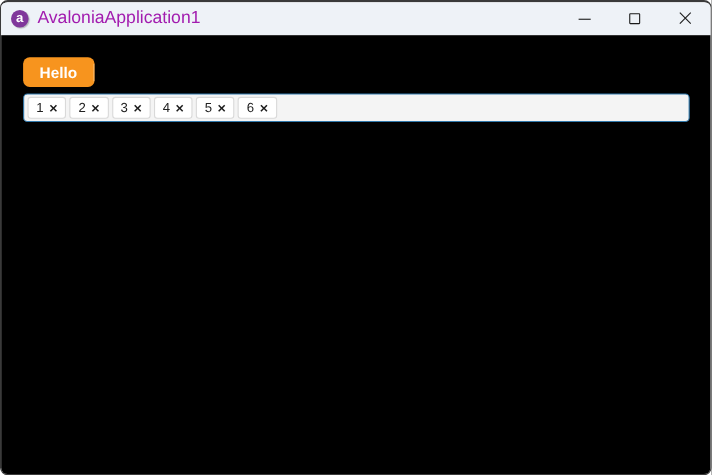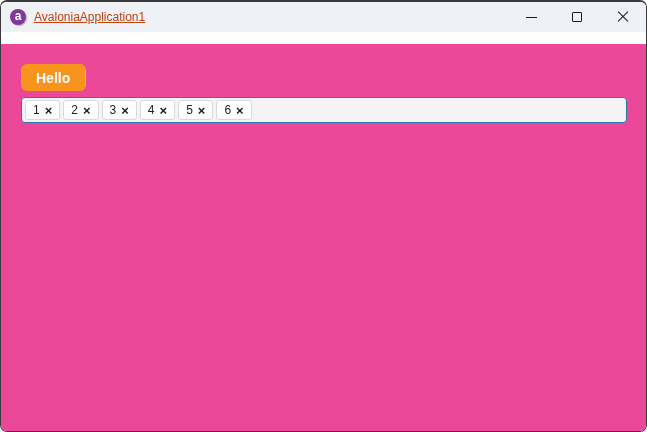--- a/index.html
+++ b/index.html
@@ -36,23 +36,22 @@
     color: #ffffff;
     font-weight: bold;
     font-size: 12px;
     line-height: 15px;
     text-align: center;
     box-shadow: 1px 1px 1px rgba(0,0,0,0.25);
     margin-right: 8px;
     flex: 0 0 auto;
   }
   .app-title {
-    font-size: 12px;
-    color: #c2410c;
-    text-decoration: underline;
+    font-size: 16px;
+    color: #a21caf;
   }
   .window-controls {
     margin-left: auto;
     display: flex;
     height: 100%;
   }
   .win-btn {
     width: 46px;
     height: 100%;
     display: flex;
@@ -88,23 +87,22 @@
     top: 5px;
     width: 14px;
     height: 1px;
     background: #1b1b1b;
   }
   .glyph-close::before { transform: rotate(45deg); }
   .glyph-close::after  { transform: rotate(-45deg); }
   
   .client {
     flex: 1;
-    background: #ec4899;
+    background: #000000;
     padding: 20px 20px 0 20px;
-    margin-top: 12px;
   }
   
   .tabstrip {
     display: inline-flex;
     align-items: center;
     background: #f7941e;
     border-radius: 6px;
     height: 27px;
     overflow: hidden;
   }

